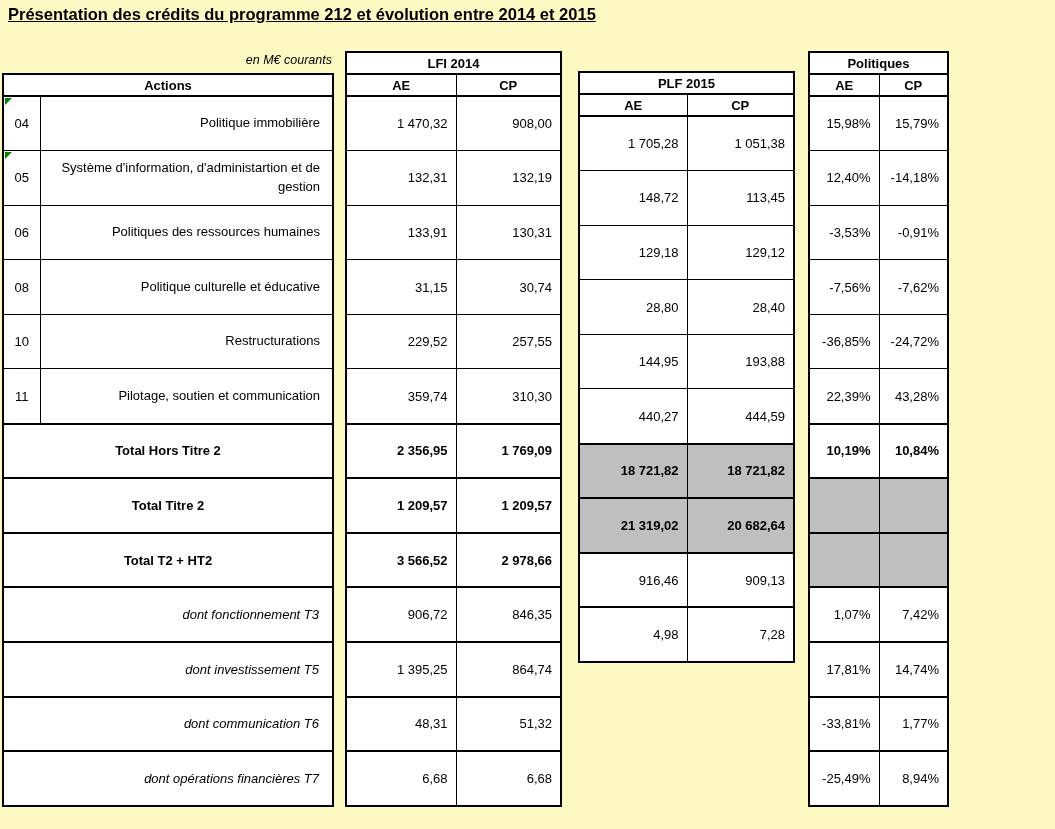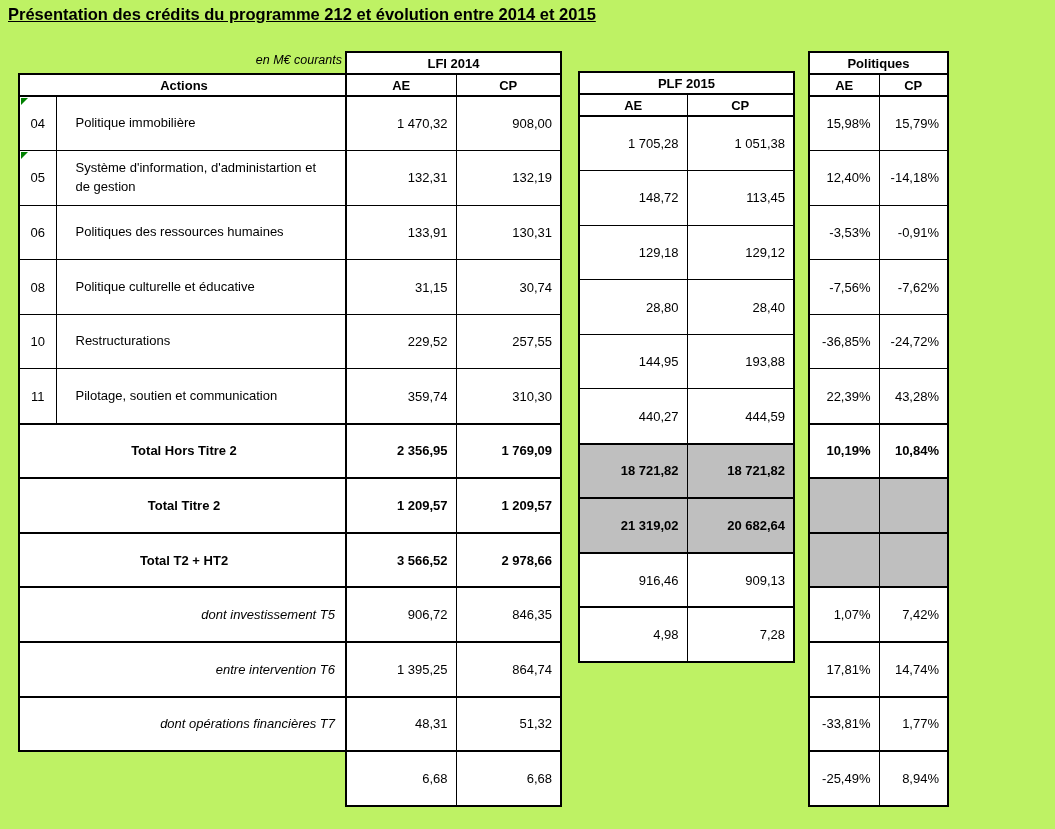--- a/index.html
+++ b/index.html
@@ -1,36 +1,36 @@
 <!DOCTYPE html>
 <html style="--gray-cell: #bfbfbf; --marker-green: #008000;"><head>
 <meta charset="utf-8">
 <style>
   html, body { margin: 0; padding: 0; background: #fff; }
   .canvas {
     position: relative;
     width: 1055px;
     height: 829px;
-    background: #bef264;
+    background: #fef9c3;
     font-family: "Liberation Sans", sans-serif;
     color: #000;
     overflow: hidden;
   }
   .title {
     position: absolute;
     left: 8px;
     top: 5px;
     font-size: 16.5px;
     font-weight: bold;
     text-decoration: underline;
     white-space: nowrap;
   }
   .unit-note {
     position: absolute;
-    left: 16px;
+    left: 6px;
     top: 53px;
     width: 326px;
     text-align: right;
     font-style: italic;
     font-size: 12.5px;
   }
   table.block {
     position: absolute;
     border-collapse: collapse;
     table-layout: fixed;
@@ -48,21 +48,21 @@
     font-weight: bold;
     text-align: center;
     padding: 0 3px;
   }
   tr.hdr { height: 22px; }
   tr.subhdr th { border-bottom-width: 2px; }
   th.group-hdr { border-bottom-width: 2px; border-radius: 11px; }
   tr.datarow { height: 54.6px; }
 
   td.code { text-align: center; padding: 10px 2px; position: relative; }
-  td.label { text-align: left; padding: 0 19px; line-height: 1.45; }
+  td.label { text-align: right; padding: 0 12px; line-height: 1.45; }
   td.num { text-align: right; padding-right: 8px; }
 
   tr.total td { font-weight: bold; border-top-width: 2px; }
   tr.total td.lbl { text-align: center; }
   tr.dont td { border-top-width: 2px; }
   tr.dont td.lbl { font-style: italic; text-align: right; padding-right: 13px; }
 
   td.gray {
     background: var(--gray-cell, #bfbfbf);
     font-weight: bold;
@@ -71,21 +71,21 @@
   .marker {
     position: absolute;
     top: 1px;
     left: 1px;
     width: 0;
     height: 0;
     border-top: 7px solid var(--marker-green, #008000);
     border-right: 7px solid transparent;
   }
 
-  #actions-table { left: 18px;   top: 73px; width: 330px; }
+  #actions-table { left: 2px;   top: 73px; width: 330px; }
   #lfi-table     { left: 345px; top: 51px; width: 215px; }
   #plf-table     { left: 578px; top: 51px; width: 215px; margin-top: 20px; }
   #evo-table     { left: 808px; top: 51px; width: 139px; }
 </style>
 </head>
 <body>
 
 <div class="canvas">
 
   <div class="title">Présentation des crédits du programme 212 et évolution entre 2014 et 2015</div>
@@ -129,24 +129,27 @@
         <tr class="datarow total">
           <td class="lbl" colspan="2"><span>Total Hors Titre 2</span></td>
         </tr>
         <tr class="datarow total">
           <td class="lbl" colspan="2"><span>Total Titre 2</span></td>
         </tr>
         <tr class="datarow total">
           <td class="lbl" colspan="2"><span>Total T2 + HT2</span></td>
         </tr>
         <tr class="datarow dont">
+          <td class="lbl" colspan="2"><span>dont fonctionnement T3</span></td>
+        </tr>
+        <tr class="datarow dont">
           <td class="lbl" colspan="2"><span>dont investissement T5</span></td>
         </tr>
         <tr class="datarow dont">
-          <td class="lbl" colspan="2"><span>entre intervention T6</span></td>
+          <td class="lbl" colspan="2"><span>dont communication T6</span></td>
         </tr>
         <tr class="datarow dont">
           <td class="lbl" colspan="2"><span>dont opérations financières T7</span></td>
         </tr>
       </tbody>
   </table>
 
   <table class="block" id="lfi-table">
     <colgroup>
         <col style="width:110px">

